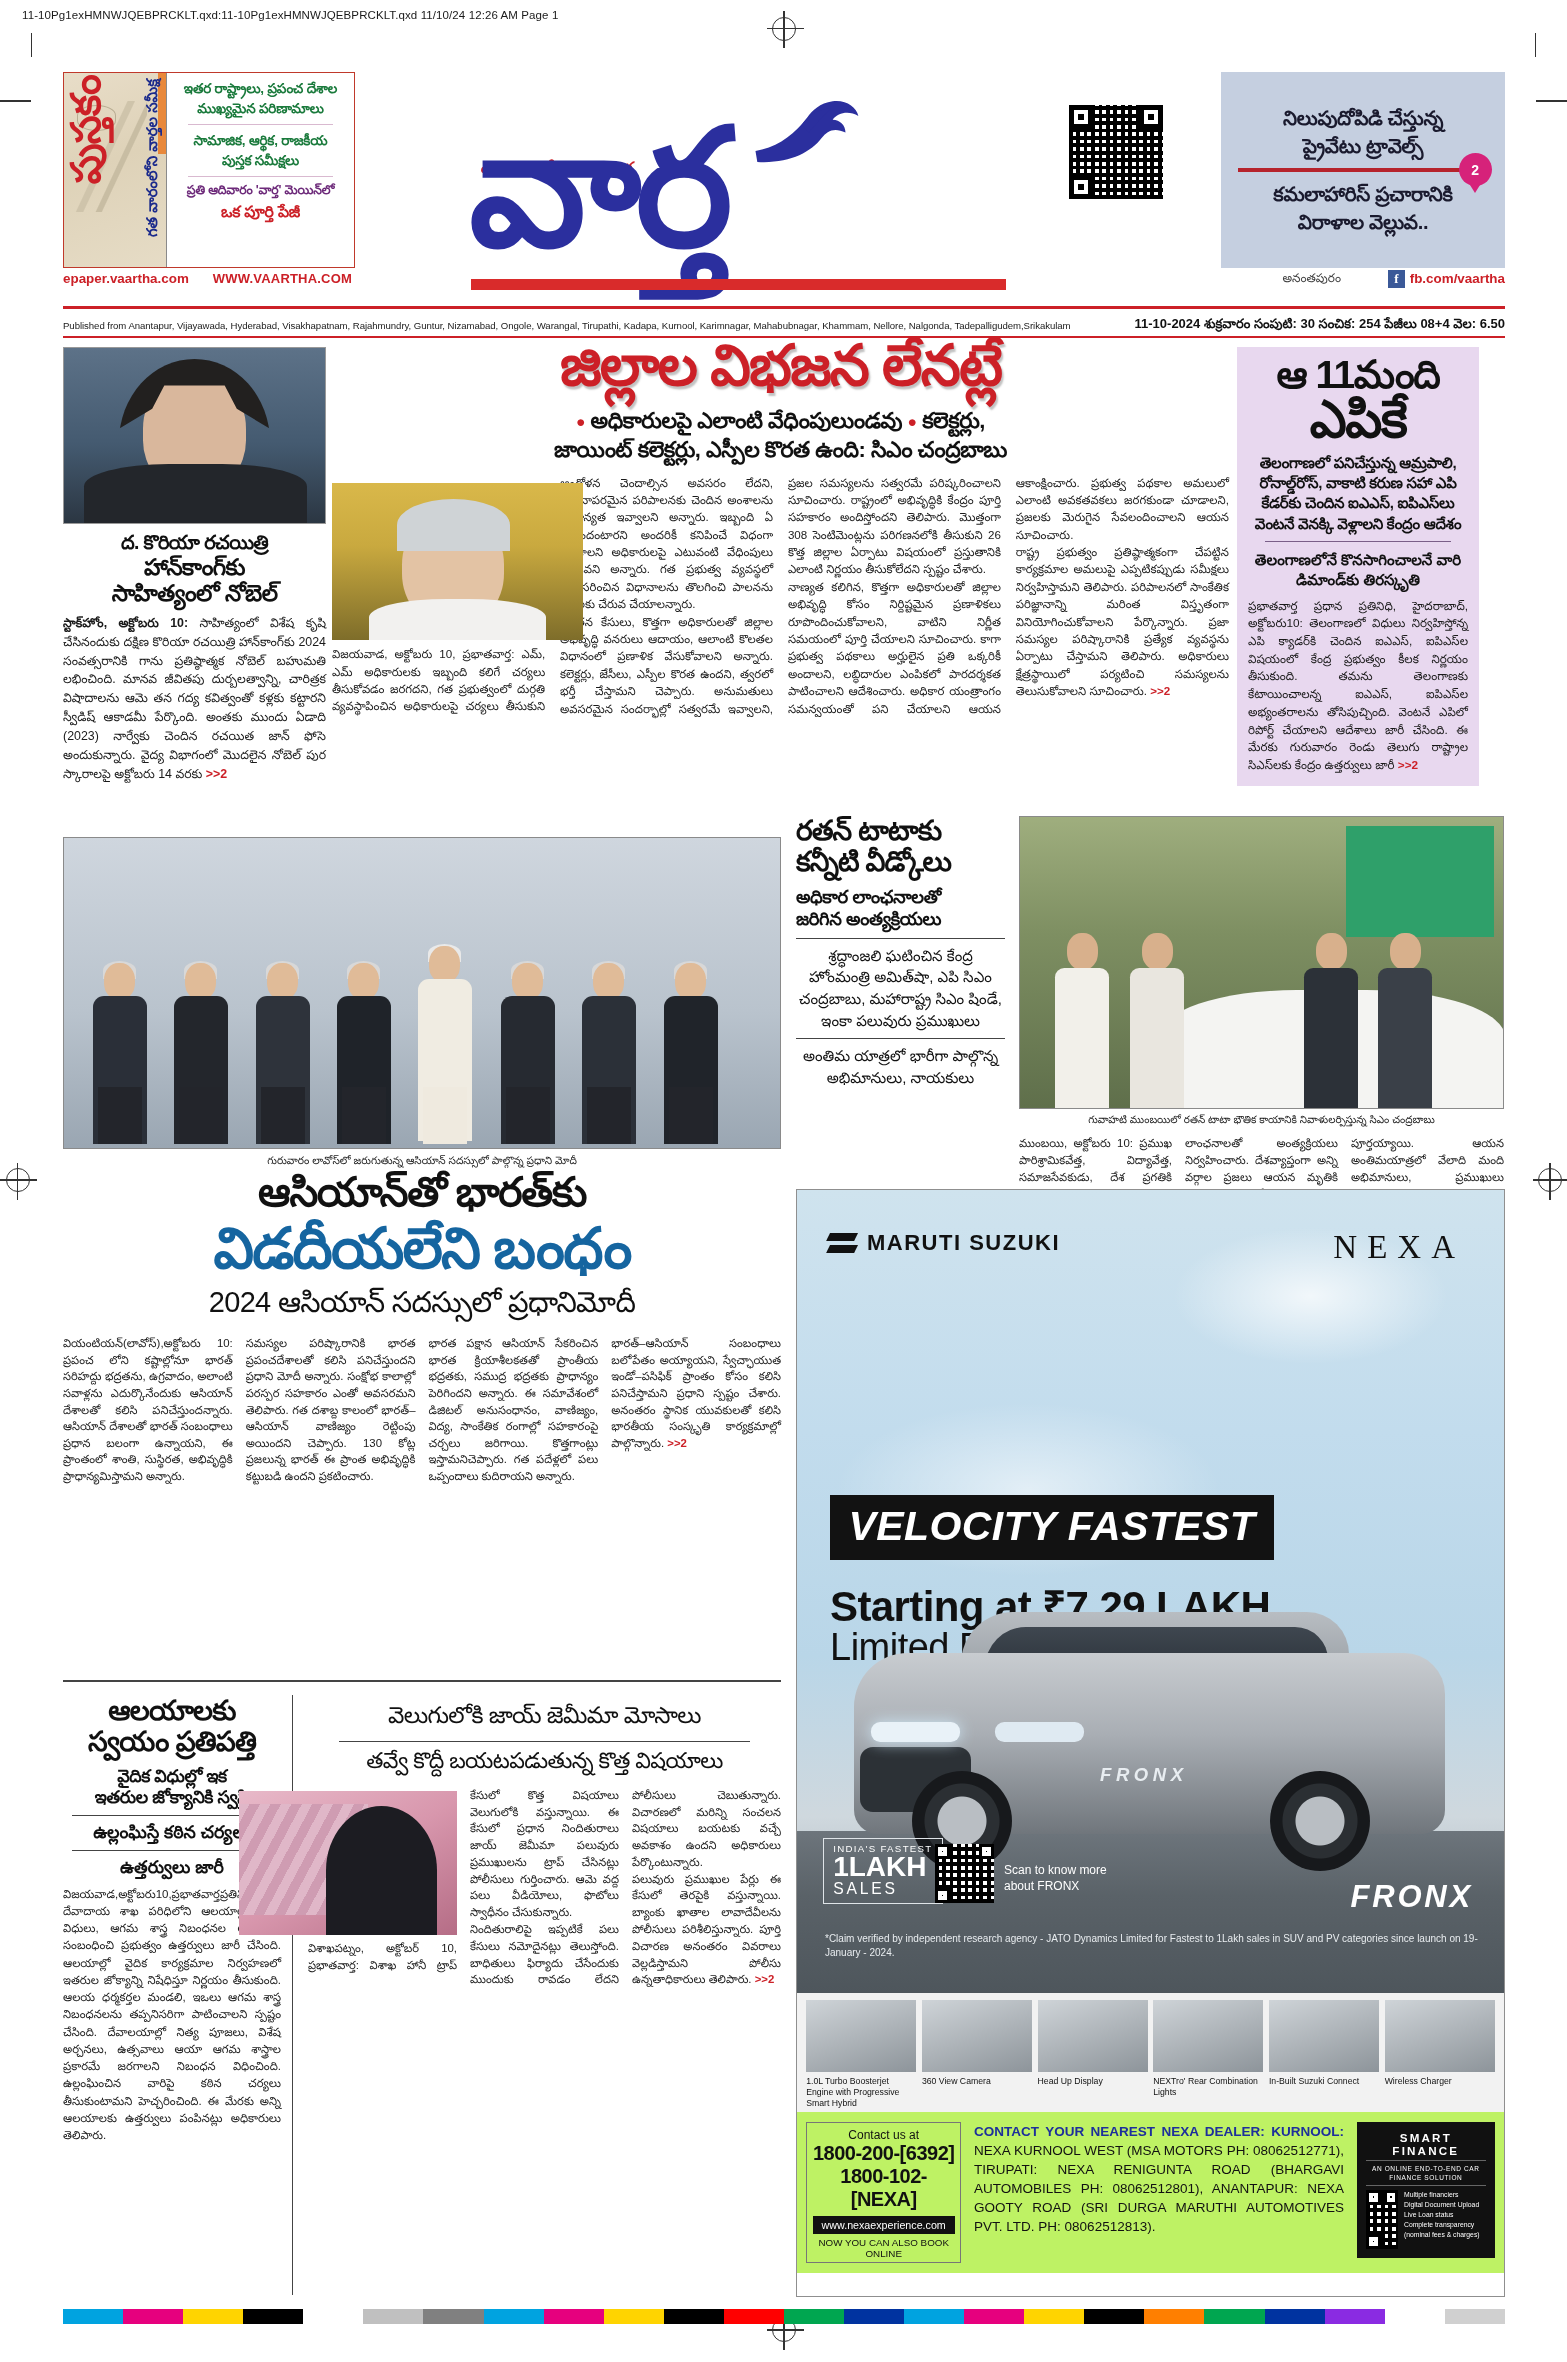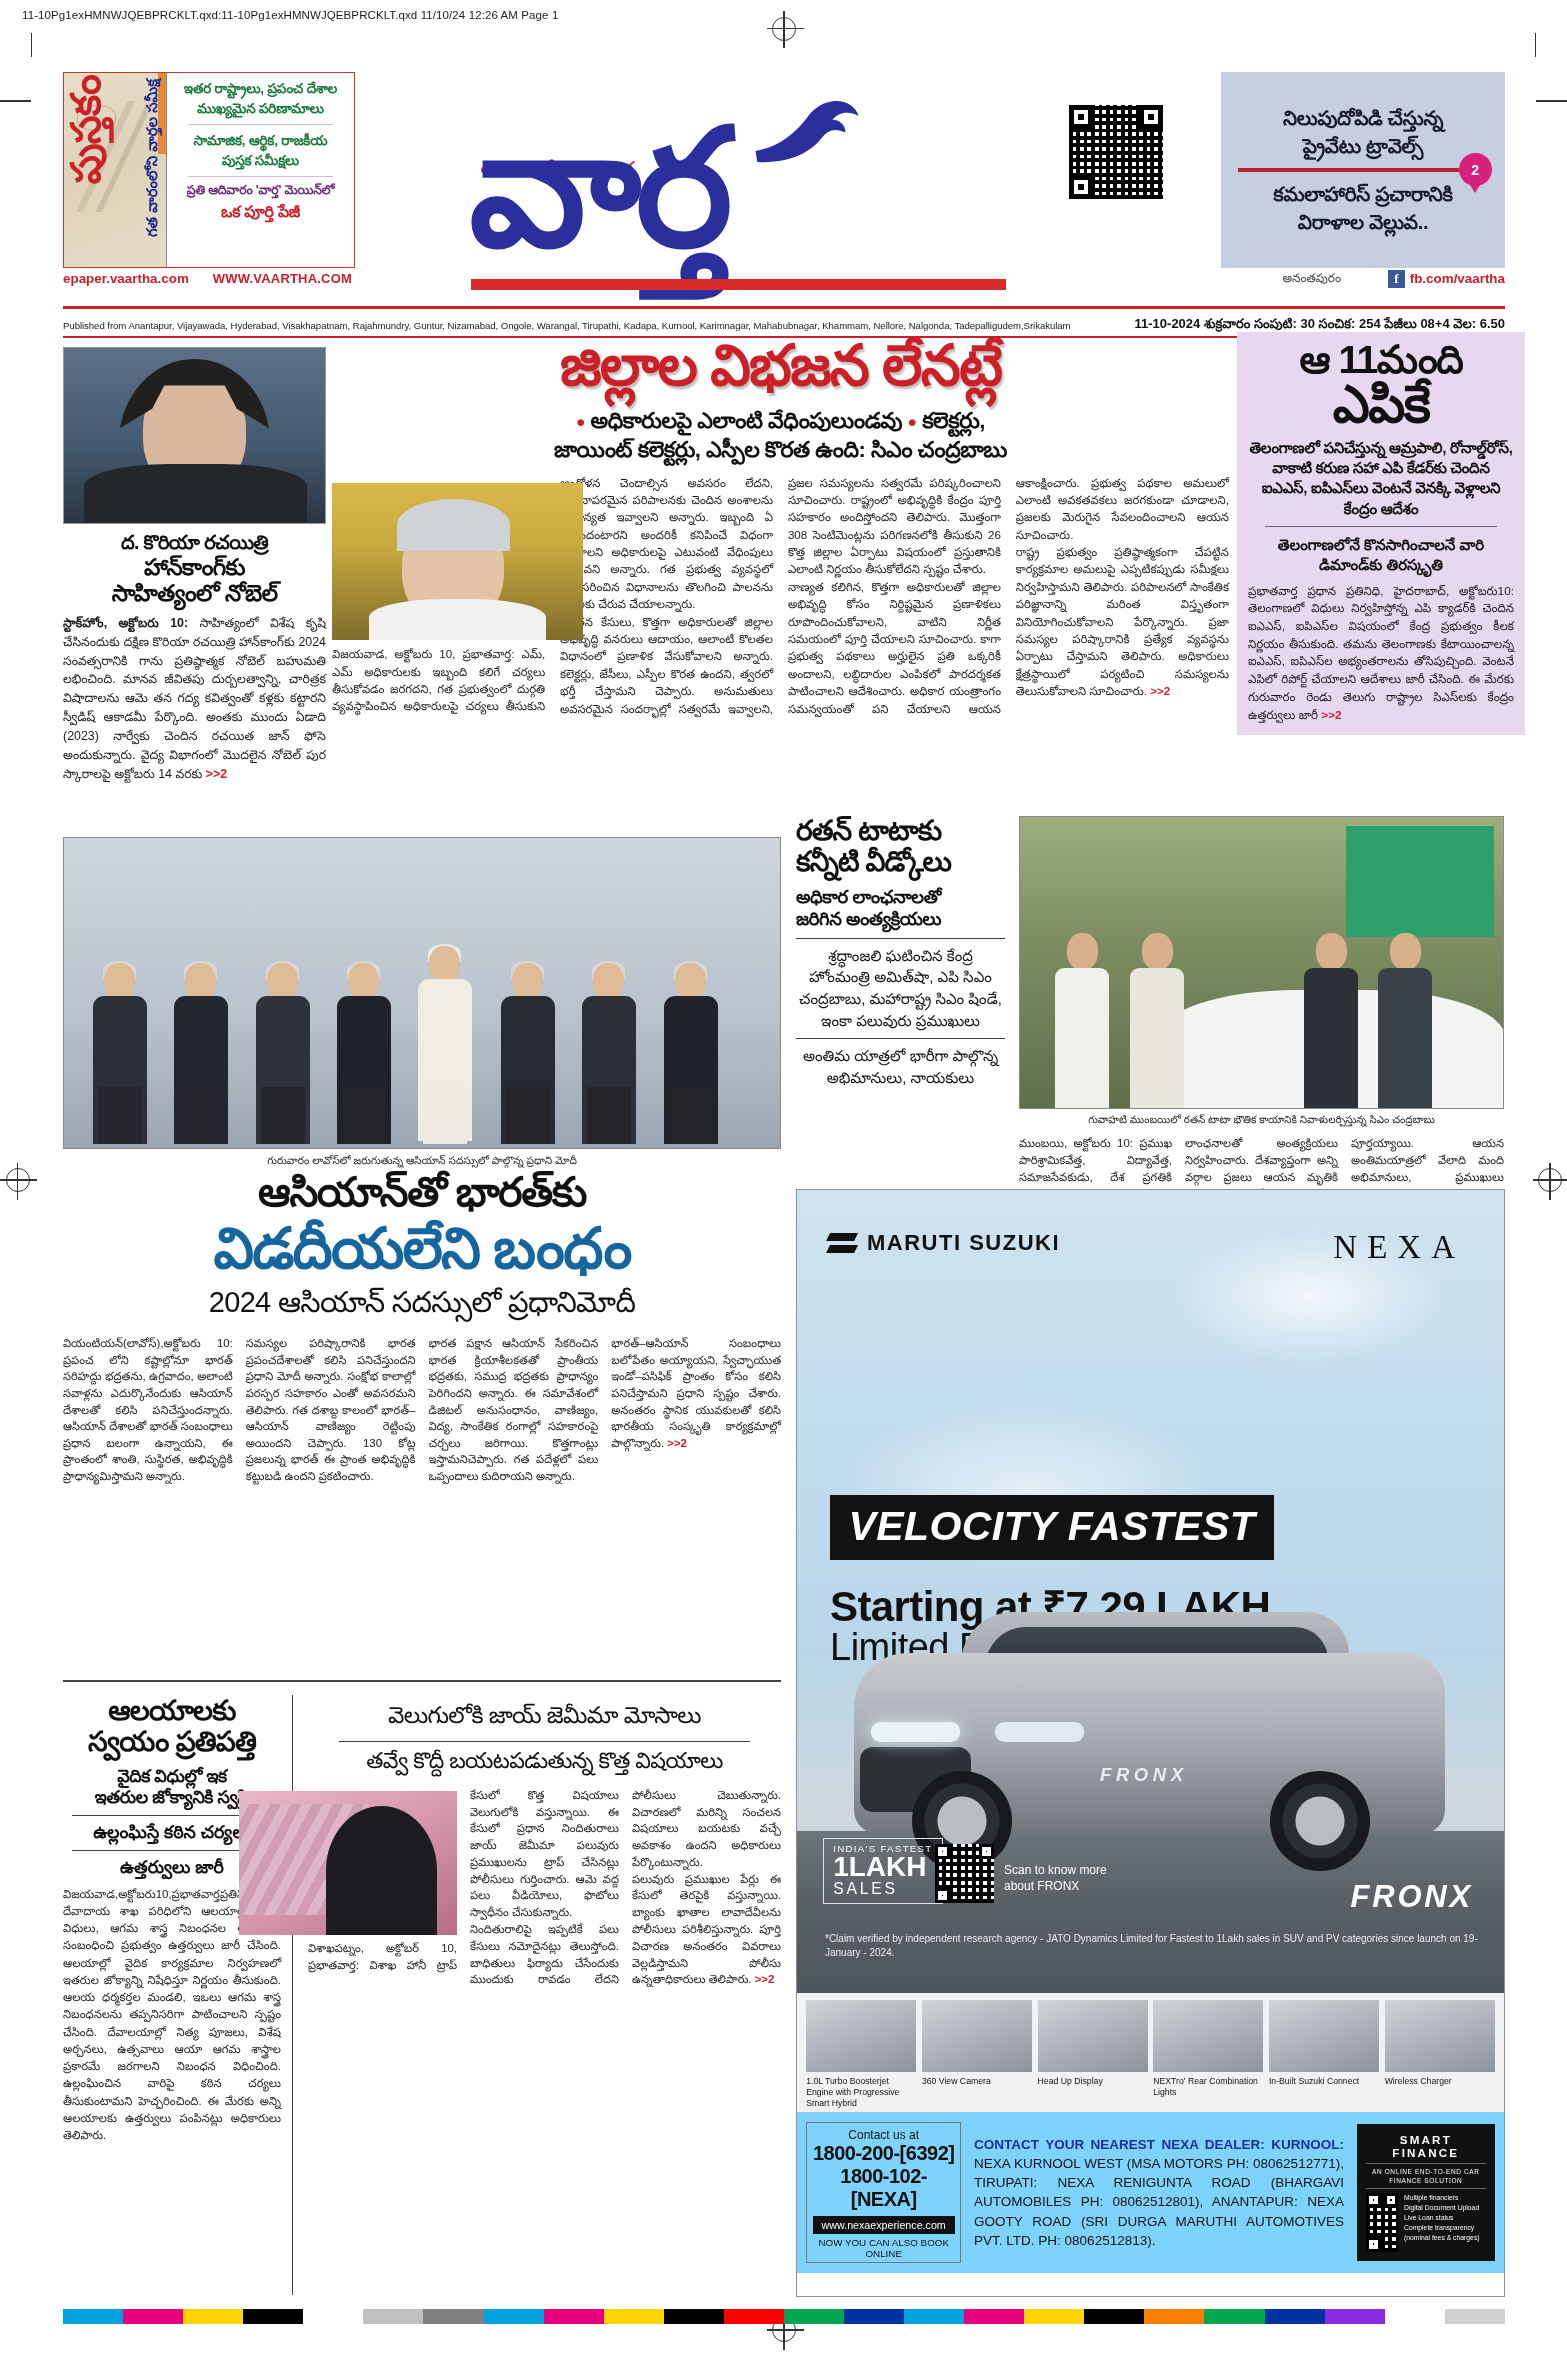--- a/index.html
+++ b/index.html
@@ -140,21 +140,21 @@
   .mast-rule { position: absolute; left: 63px; top: 306px; width: 1442px; height: 3.1px; background: #cc2027; }
 
   .pubinfo { position: absolute; left: 63px; top: 314px; width: 1442px; height: 22px; display:flex; justify-content: space-between; align-items: center;}
   .pub-left { font-size: 9.6px; color: #1a1a1a; letter-spacing: -0.05px; }
   .pub-right { font-size: 13px; color: #111; font-weight: 600; }
   .mast-rule2 { position: absolute; left: 63px; top: 336px; width: 1442px; height: 2.2px; background: #cc2027; }
 
   
   .col-left { position: absolute; left: 63px; top: 347px; width: 263px; }
   .col-center { position: absolute; left: 332px; top: 336px; width: 897px; }
-  .col-right { position: absolute; left: 1237px; top: 332px; width: 288px; }
+  .col-right { position: absolute; left: 1237px; top: 347px; width: 242px; }
 
   .photo {
     background: linear-gradient(160deg,#6b7c8c,#3d4c5a);
     position: relative; overflow: hidden;
   }
   .ph-nobel { width: 263px; height: 177px; border: 0.9px solid #999;
     background: linear-gradient(180deg,#5d7288 0%, #445a70 55%, #2b3642 100%); }
   .ph-nobel::before{
     content:""; position:absolute; left:79px; top:24px; width:103px; height:118px;
     border-radius:48% 48% 42% 42%; background:#d9b79c;
@@ -334,21 +334,21 @@
   .ad-qr { position:absolute; left: 138px; bottom: 90px; width: 59px; height: 59px; }
   .ad-qr-text { position:absolute; left: 207px; bottom: 98px; color:#fff; font-size: 12px; line-height: 1.32; }
   .ad-disclaim { position:absolute; left: 28px; bottom: 33px; color:#e9edf0; font-size: 10px; line-height: 1.4; }
   .fronx-word { position:absolute; right: 31px; bottom: 78px; color:#fff; font-size: 31px; font-weight: 700; font-style: italic; letter-spacing: 2.8px; }
 
   .feat-strip { display: flex; gap: 5.5px; padding: 7.4px 9.2px 3.7px; background:#f2f2f2;}
   .feat { flex: 1; }
   .feat-img { width: 100%; height: 72px; background: linear-gradient(160deg,#cfd4d8,#8d949a); }
   .feat-cap { font-size: 8.7px; color:#111; margin-top: 3.7px; line-height: 1.25; }
 
-  .dealer-row { display: flex; gap: 7.4px; padding: 9.2px; align-items: center; background:#7dd3fc;}
+  .dealer-row { display: flex; gap: 7.4px; padding: 9.2px; align-items: flex-start; background:#bef264;}
   .contact-box { width: 155px; border: 0.9px solid #777; padding: 5.5px 5.5px 0; text-align: center; }
   .cb-t { font-size: 12px; color:#111; }
   .cb-num { font-size: 20px; font-weight: 700; color:#111; line-height: 1.16; letter-spacing: -0.5px;}
   .cb-web { margin-top: 4.6px; background:#111; color:#fff; font-size: 10.7px; padding: 2.8px 1.8px; }
   .cb-book { font-size: 9.8px; color:#111; padding: 2.8px 0 3.7px; }
   .dealer-text { flex: 1; font-size: 13.5px; line-height: 1.42; color: #111; padding: 0 5.5px; text-align: justify;}
   .dealer-text b.blue { color: #1d2f9b; }
   .sf-box { width: 138px; background:#111; color:#fff; padding: 9px; }
   .sf-t { font-size: 11.6px; font-weight: 700; letter-spacing: 2.2px; text-align:center; }
   .sf-s { font-size: 6.5px; letter-spacing: 0.6px; text-align:center; border-top:0.9px solid #666; border-bottom:0.9px solid #666; margin:3.7px 0; padding:2.8px 0; line-height:1.4;}

